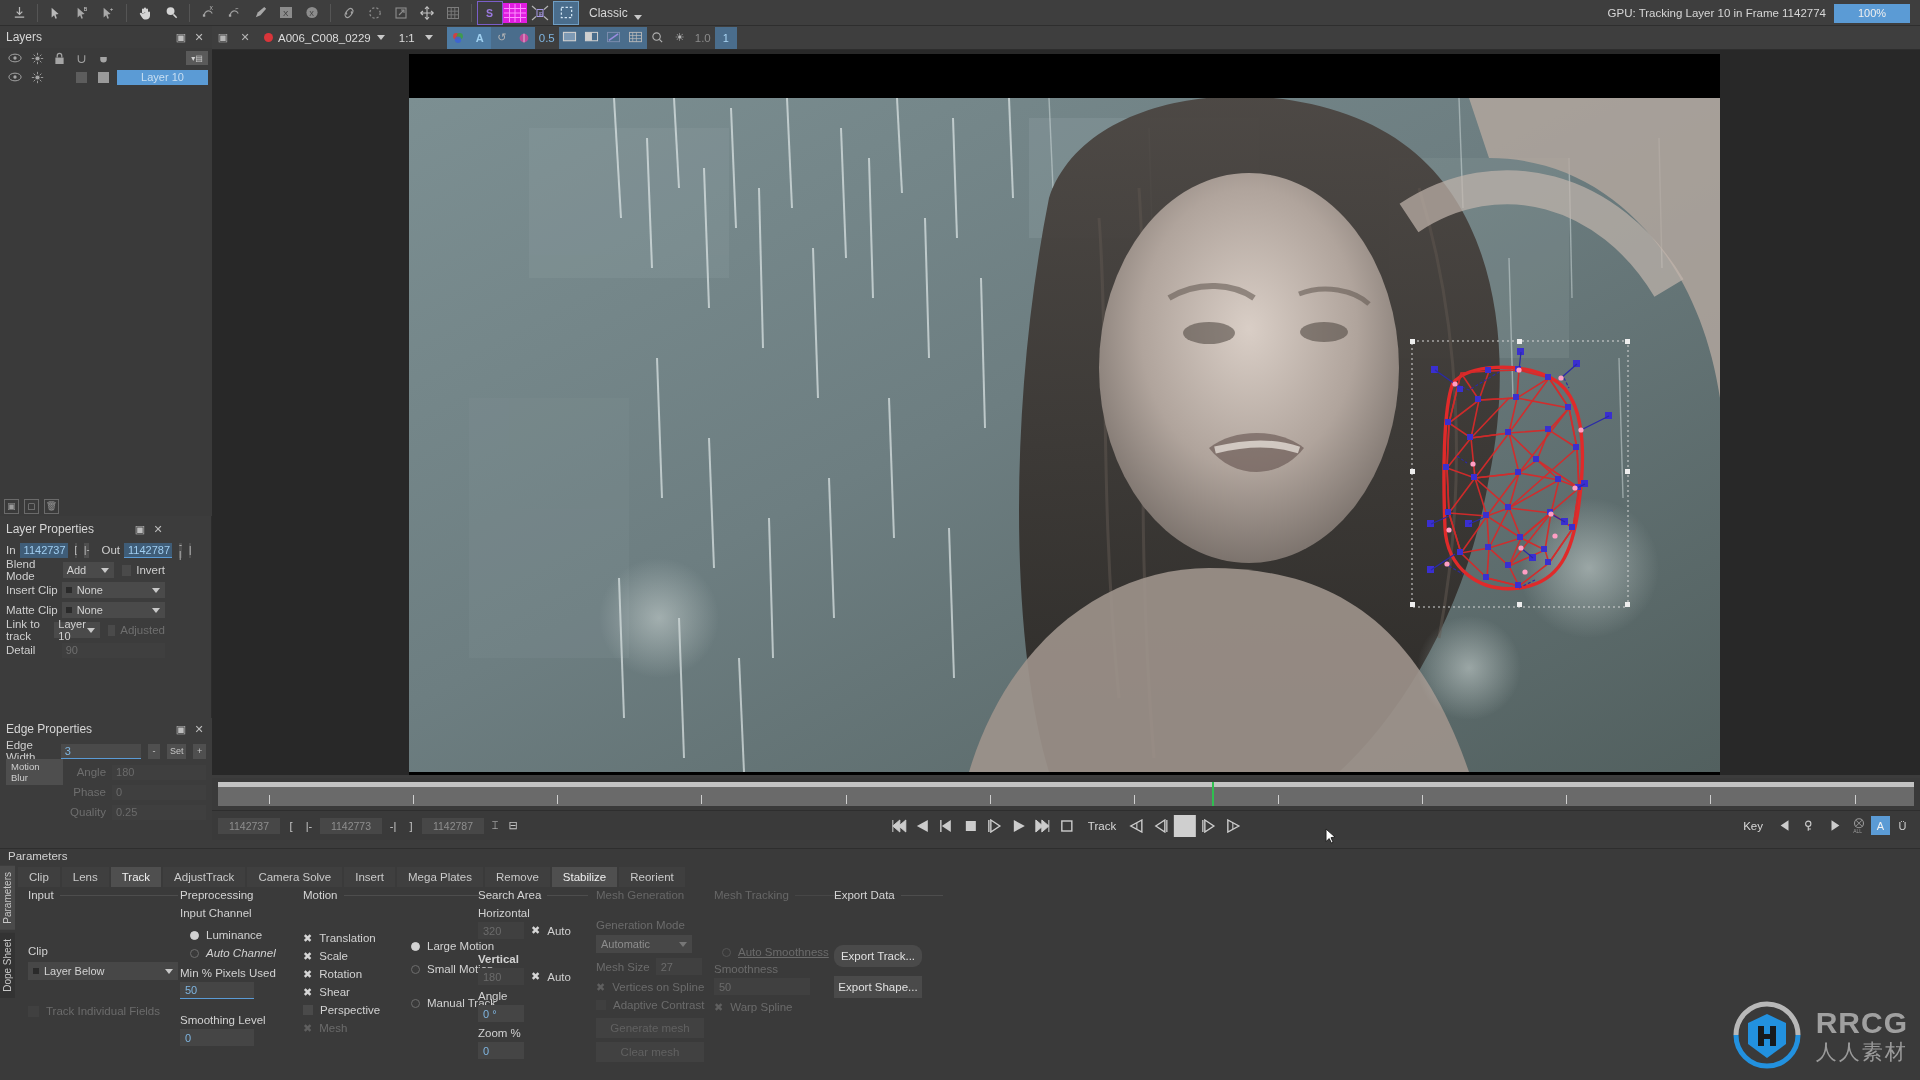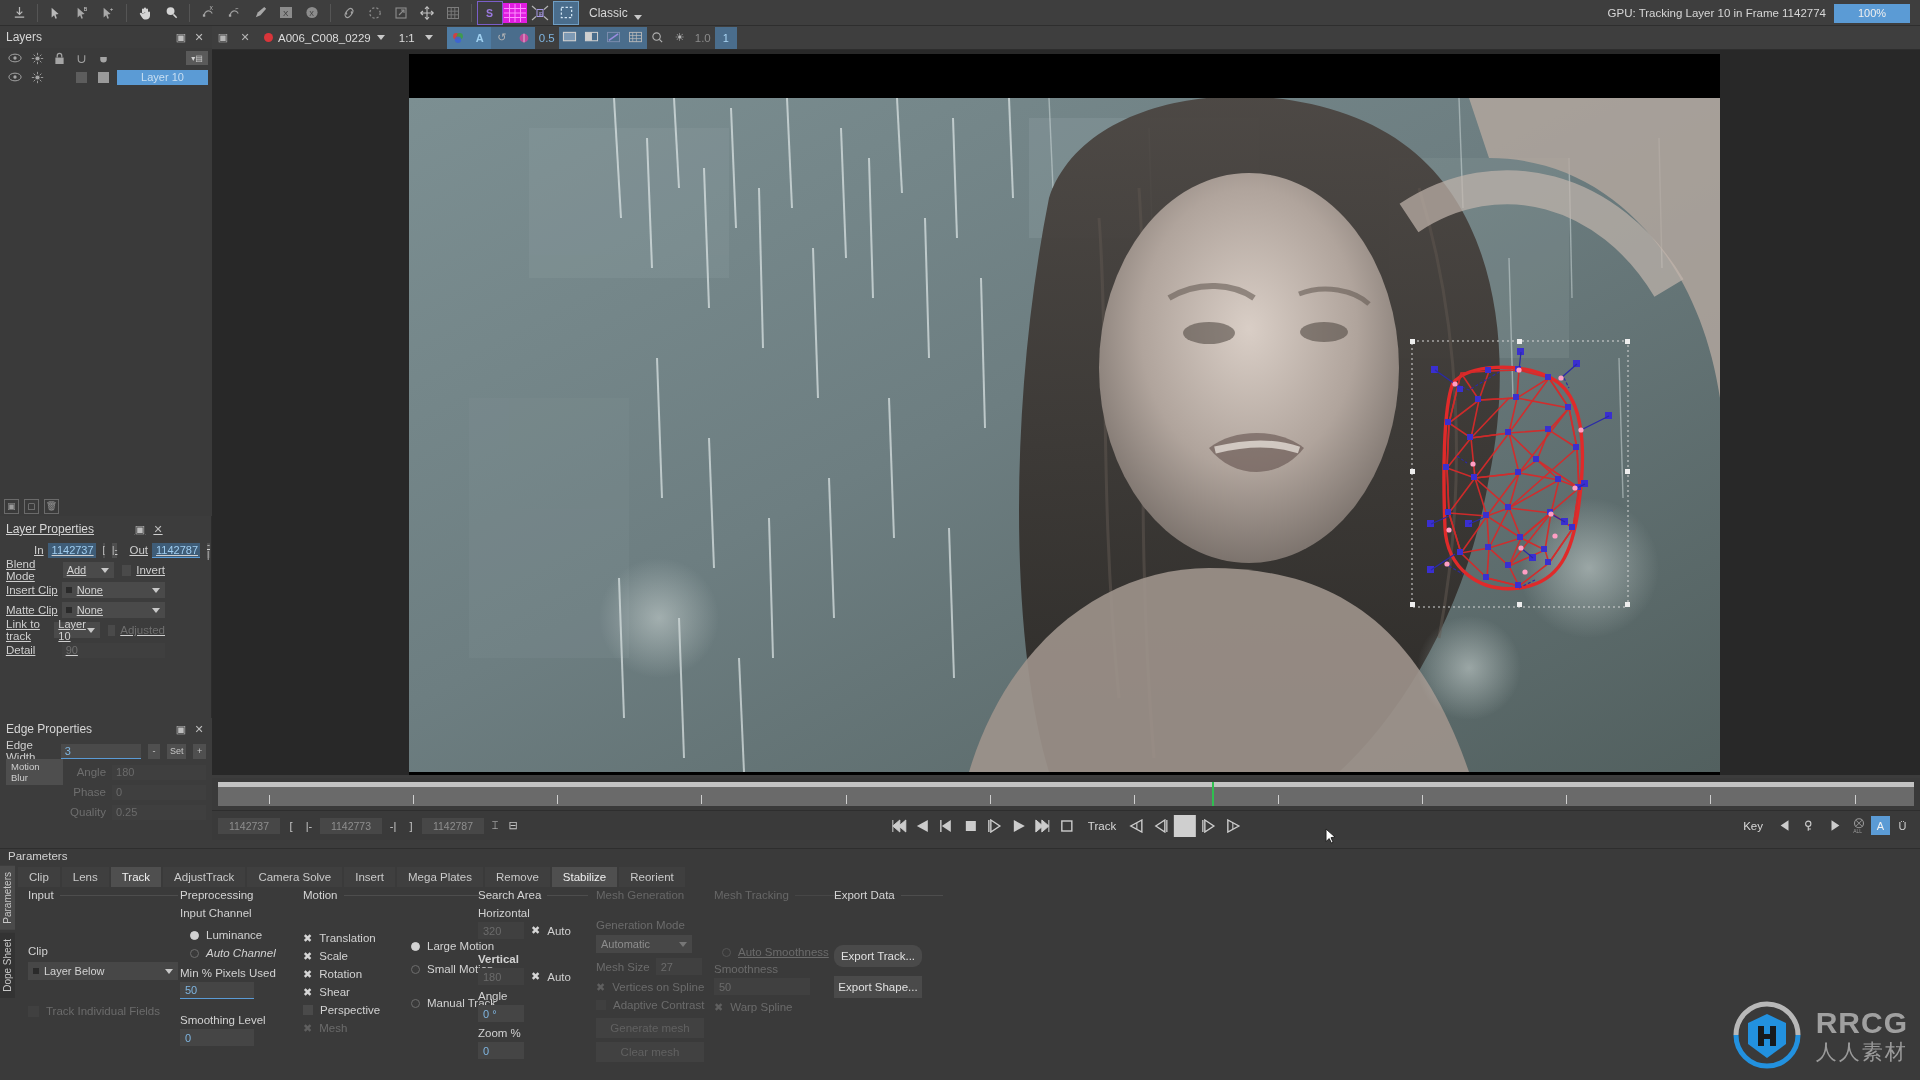--- a/index.html
+++ b/index.html
@@ -51,21 +51,21 @@
   .layer-menu{margin-left:auto;width:22px;height:14px;background:#5a5a5a;display:flex;align-items:center;justify-content:center;color:#d0d0d0;font-size:8px;}
   .layer-row{height:18px;display:flex;align-items:center;padding:0 4px;}
   .lr-ic{width:22px;height:18px;display:flex;align-items:center;justify-content:center;color:#a5a5a5;}
   .chipbox{width:11px;height:11px;background:#5d5d5d;}
   .chipbox.lt{background:#9a9a9a;}
   .layer-name{flex:1;height:15px;background:#5b9bd5;color:#c9dff2;font-size:11px;
     display:flex;align-items:center;justify-content:center;margin-left:3px;}
   .layers-footer{position:absolute;left:0;bottom:0;height:20px;display:flex;align-items:center;padding-left:4px;gap:5px;}
   .lf-btn{width:15px;height:15px;border:1px solid #6a6a6a;display:flex;align-items:center;justify-content:center;color:#9b9b9b;font-size:9px;}
 
-  .lprops{position:absolute;left:0;top:492px;width:171px;height:194px;background:#3c3c3c;text-decoration:underline;}
+  .lprops{position:absolute;left:0;top:492px;width:171px;height:194px;background:#3c3c3c;}
   .row{height:20px;display:flex;align-items:center;padding:0 6px;font-size:11.5px;color:#cecece;}
   .lbl{color:#cfcfcf;font-size:11.5px;}
   .inpt{background:#4a4a4a;border:none;height:15px;font-size:11px;color:#7fb5e0;
     display:flex;align-items:center;padding:0 4px;}
   .inpt.blue{background:#3f5d78;color:#9fcdf0;}
   .inpt.u{border-bottom:1px solid #5b9bd5;}
   .minibtn{width:15px;height:15px;background:#4f4f4f;color:#c7c7c7;font-size:9px;
     display:flex;align-items:center;justify-content:center;margin-left:3px;}
   .dd{height:16px;background:#4a4a4a;display:flex;align-items:center;
     padding:0 4px;font-size:11px;color:#d2d2d2;position:relative;}
@@ -406,21 +406,21 @@
       </div>
     </div>
 
     <div class="lprops">
       <div class="panel-head">
         <span>Layer Properties</span>
         <span class="sp"></span>
         <span class="ph-icon">▣</span>
         <span class="ph-icon">✕</span>
       </div>
-      <div class="row" style="gap:4px;margin-left:28px;">
+      <div class="row" style="gap:4px;">
         <span class="lbl">In</span>
         <span class="inpt blue" style="width:48px;">1142737</span>
         <span class="minibtn">[</span>
         <span class="minibtn">|-</span>
         <span class="lbl" style="margin-left:8px;">Out</span>
         <span class="inpt blue u" style="width:48px;">1142787</span>
         <span class="minibtn">-|</span>
         <span class="minibtn">|</span>
       </div>
       <div class="row">

